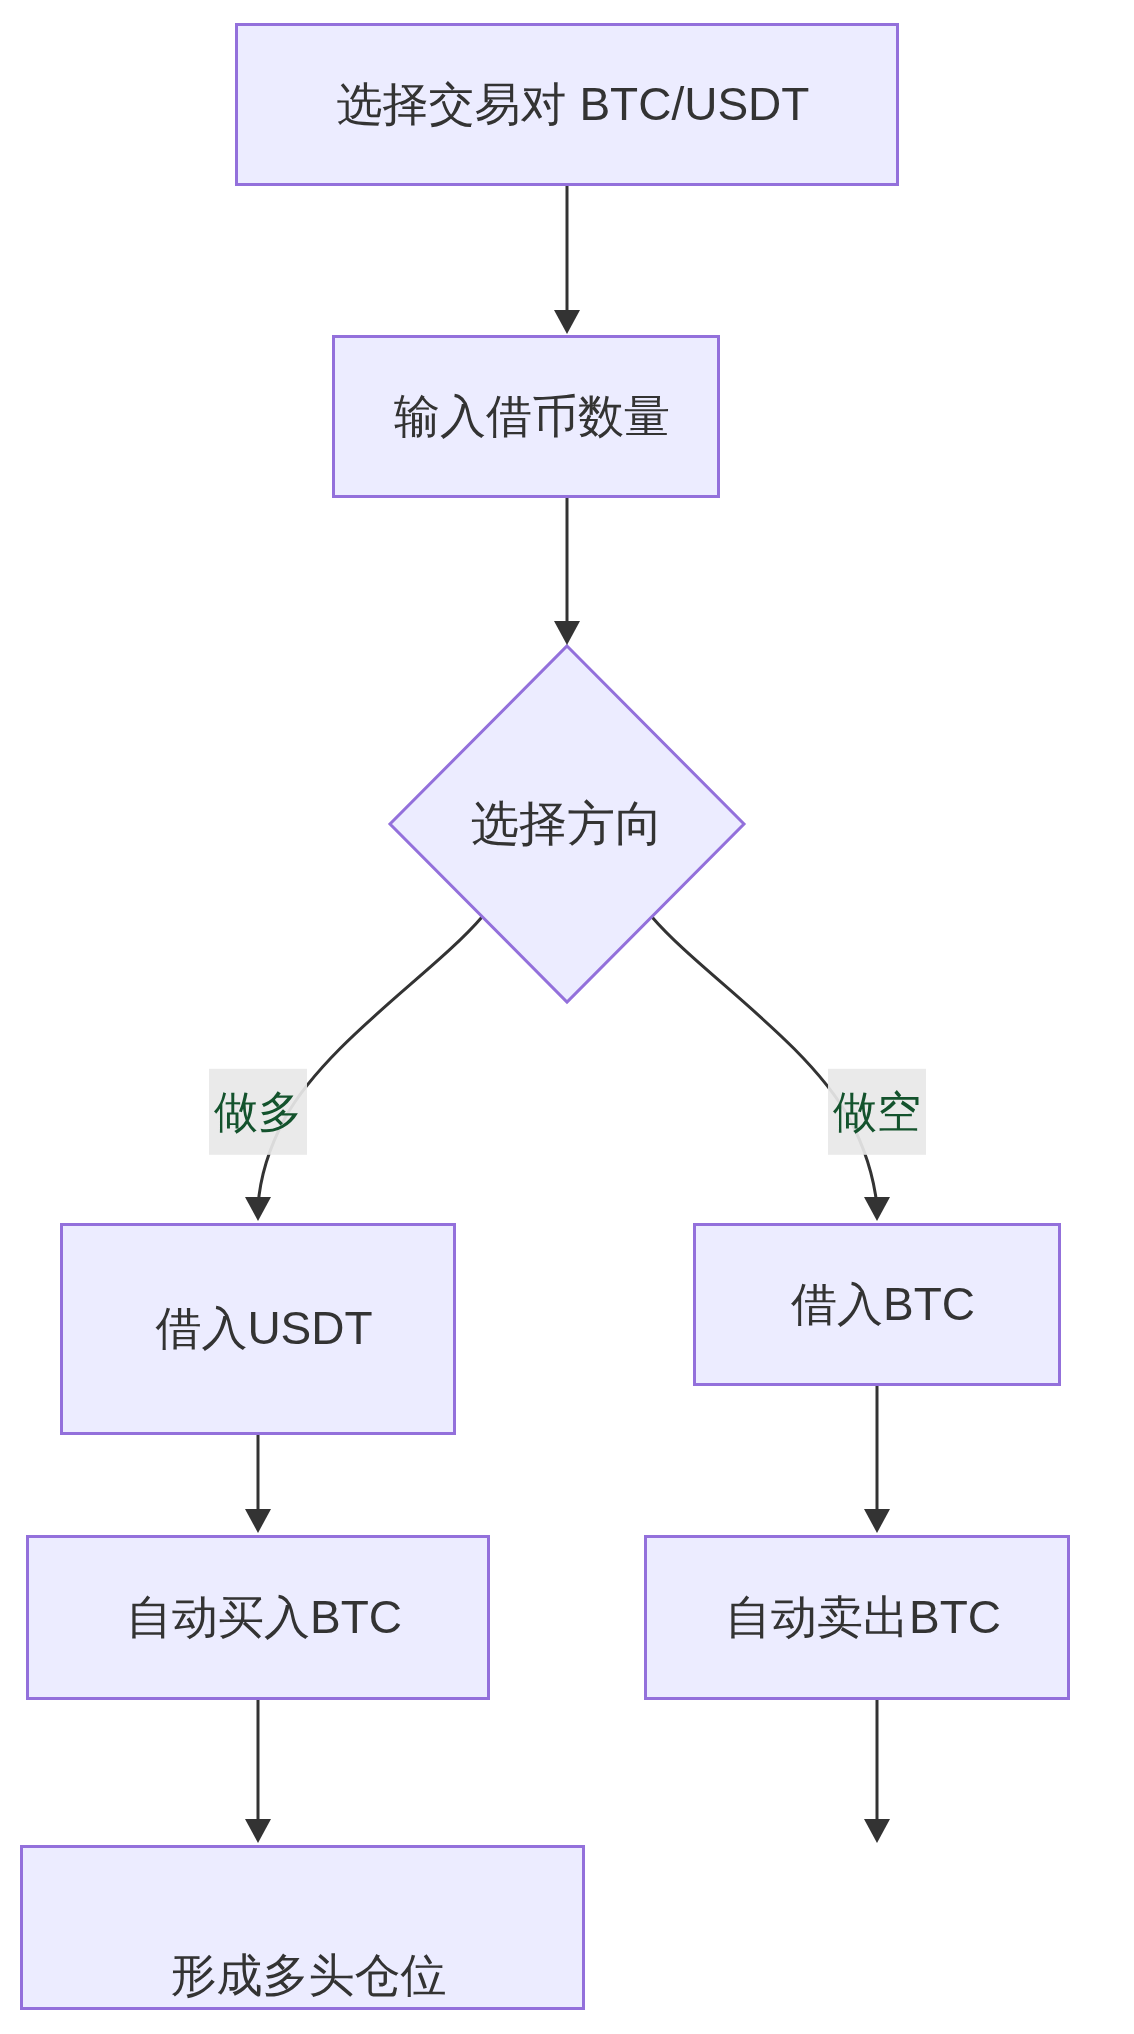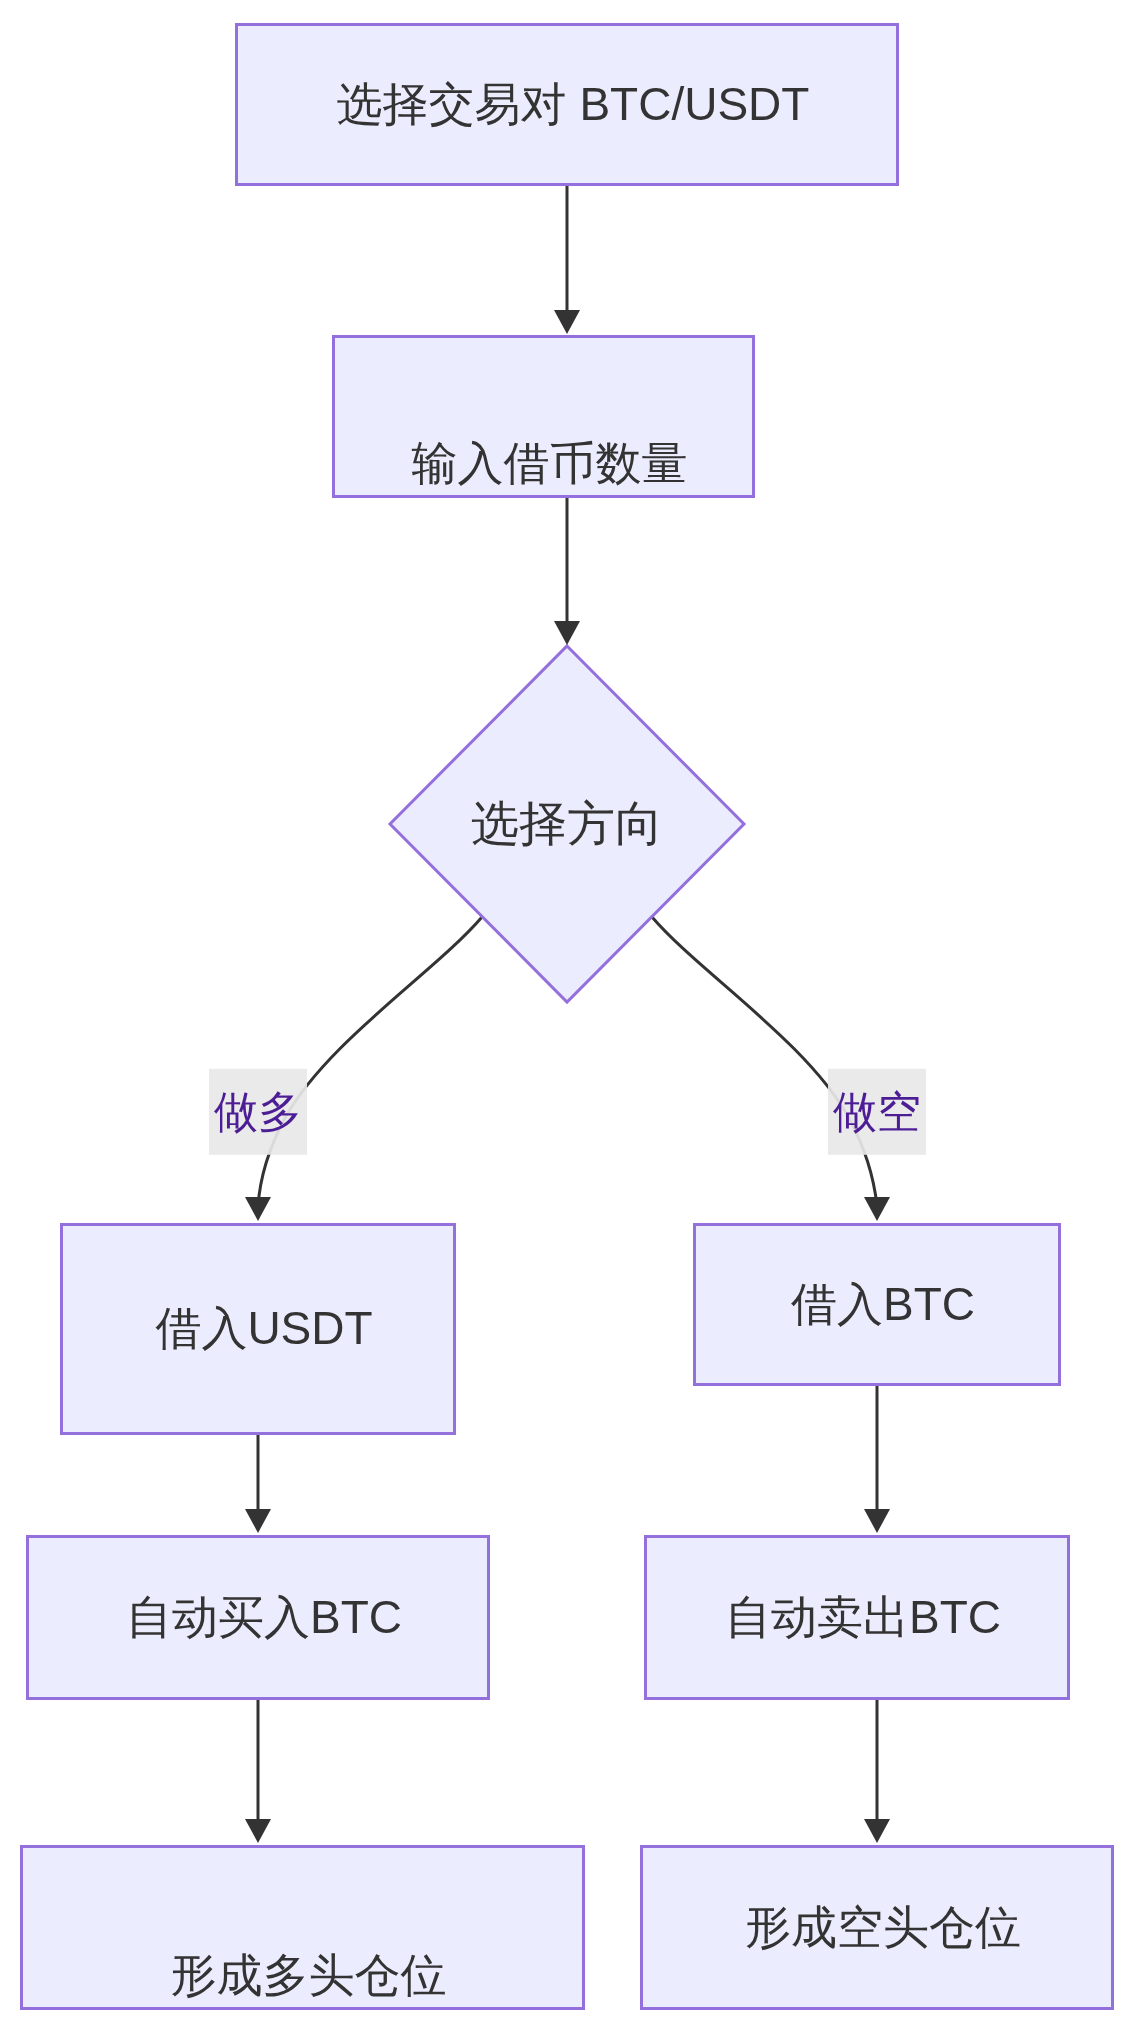--- a/index.html
+++ b/index.html
@@ -56,21 +56,21 @@
     align-items: center;
     justify-content: center;
     font-size: 48px;
     color: #333333;
     white-space: nowrap;
   }
   .edge-label {
     position: absolute;
     transform: translate(-50%, -50%);
     background: rgba(232, 232, 232, 0.92);
-    color: #4c1d95;
+    color: #14532d;
     font-size: 44px;
     line-height: 1.6;
     padding: 8px 5px;
     white-space: nowrap;
   }
 </style>
 </head>
 <body>
 
 <div id="canvas">
@@ -102,21 +102,21 @@
     <polygon class="arrowhead" points="258,1533 245,1509 271,1509"></polygon>
     <polygon class="arrowhead" points="877,1533 864,1509 890,1509"></polygon>
     <polygon class="arrowhead" points="258,1843 245,1819 271,1819"></polygon>
     <polygon class="arrowhead" points="877,1843 864,1819 890,1819"></polygon>
   </svg>
 
   <div class="node" style="left:235px; top:23px; width:664px; height:163px;">
     <span>选择交易对 BTC/USDT</span>
   </div>
 
-  <div class="node" style="left:332px; top:335px; width:423px; height:163px;align-items:flex-end;">
+  <div class="node" style="left:332px; top:335px; width:388px; height:163px;">
     <span>输入借币数量</span>
   </div>
 
   <div class="diamond-text" style="left:390px; top:646px; width:354px; height:356px;">
     <span>选择方向</span>
   </div>
 
   <div class="node" style="left:60px; top:1223px; width:396px; height:212px;">
     <span>借入USDT</span>
   </div>
@@ -130,23 +130,20 @@
   </div>
 
   <div class="node" style="left:644px; top:1535px; width:426px; height:165px;">
     <span>自动卖出BTC</span>
   </div>
 
   <div class="node" style="left:20px; top:1845px; width:565px; height:165px;align-items:flex-end;">
     <span>形成多头仓位</span>
   </div>
 
-  <div class="node" style="left:640px; top:1845px; width:474px; height:165px;">
-    <span>形成空头仓位</span>
-  </div>
 
   <div class="edge-label" style="left:258px; top:1112px;">
     <span>做多</span>
   </div>
 
   <div class="edge-label" style="left:877px; top:1112px;">
     <span>做空</span>
   </div>
 
 </div>

